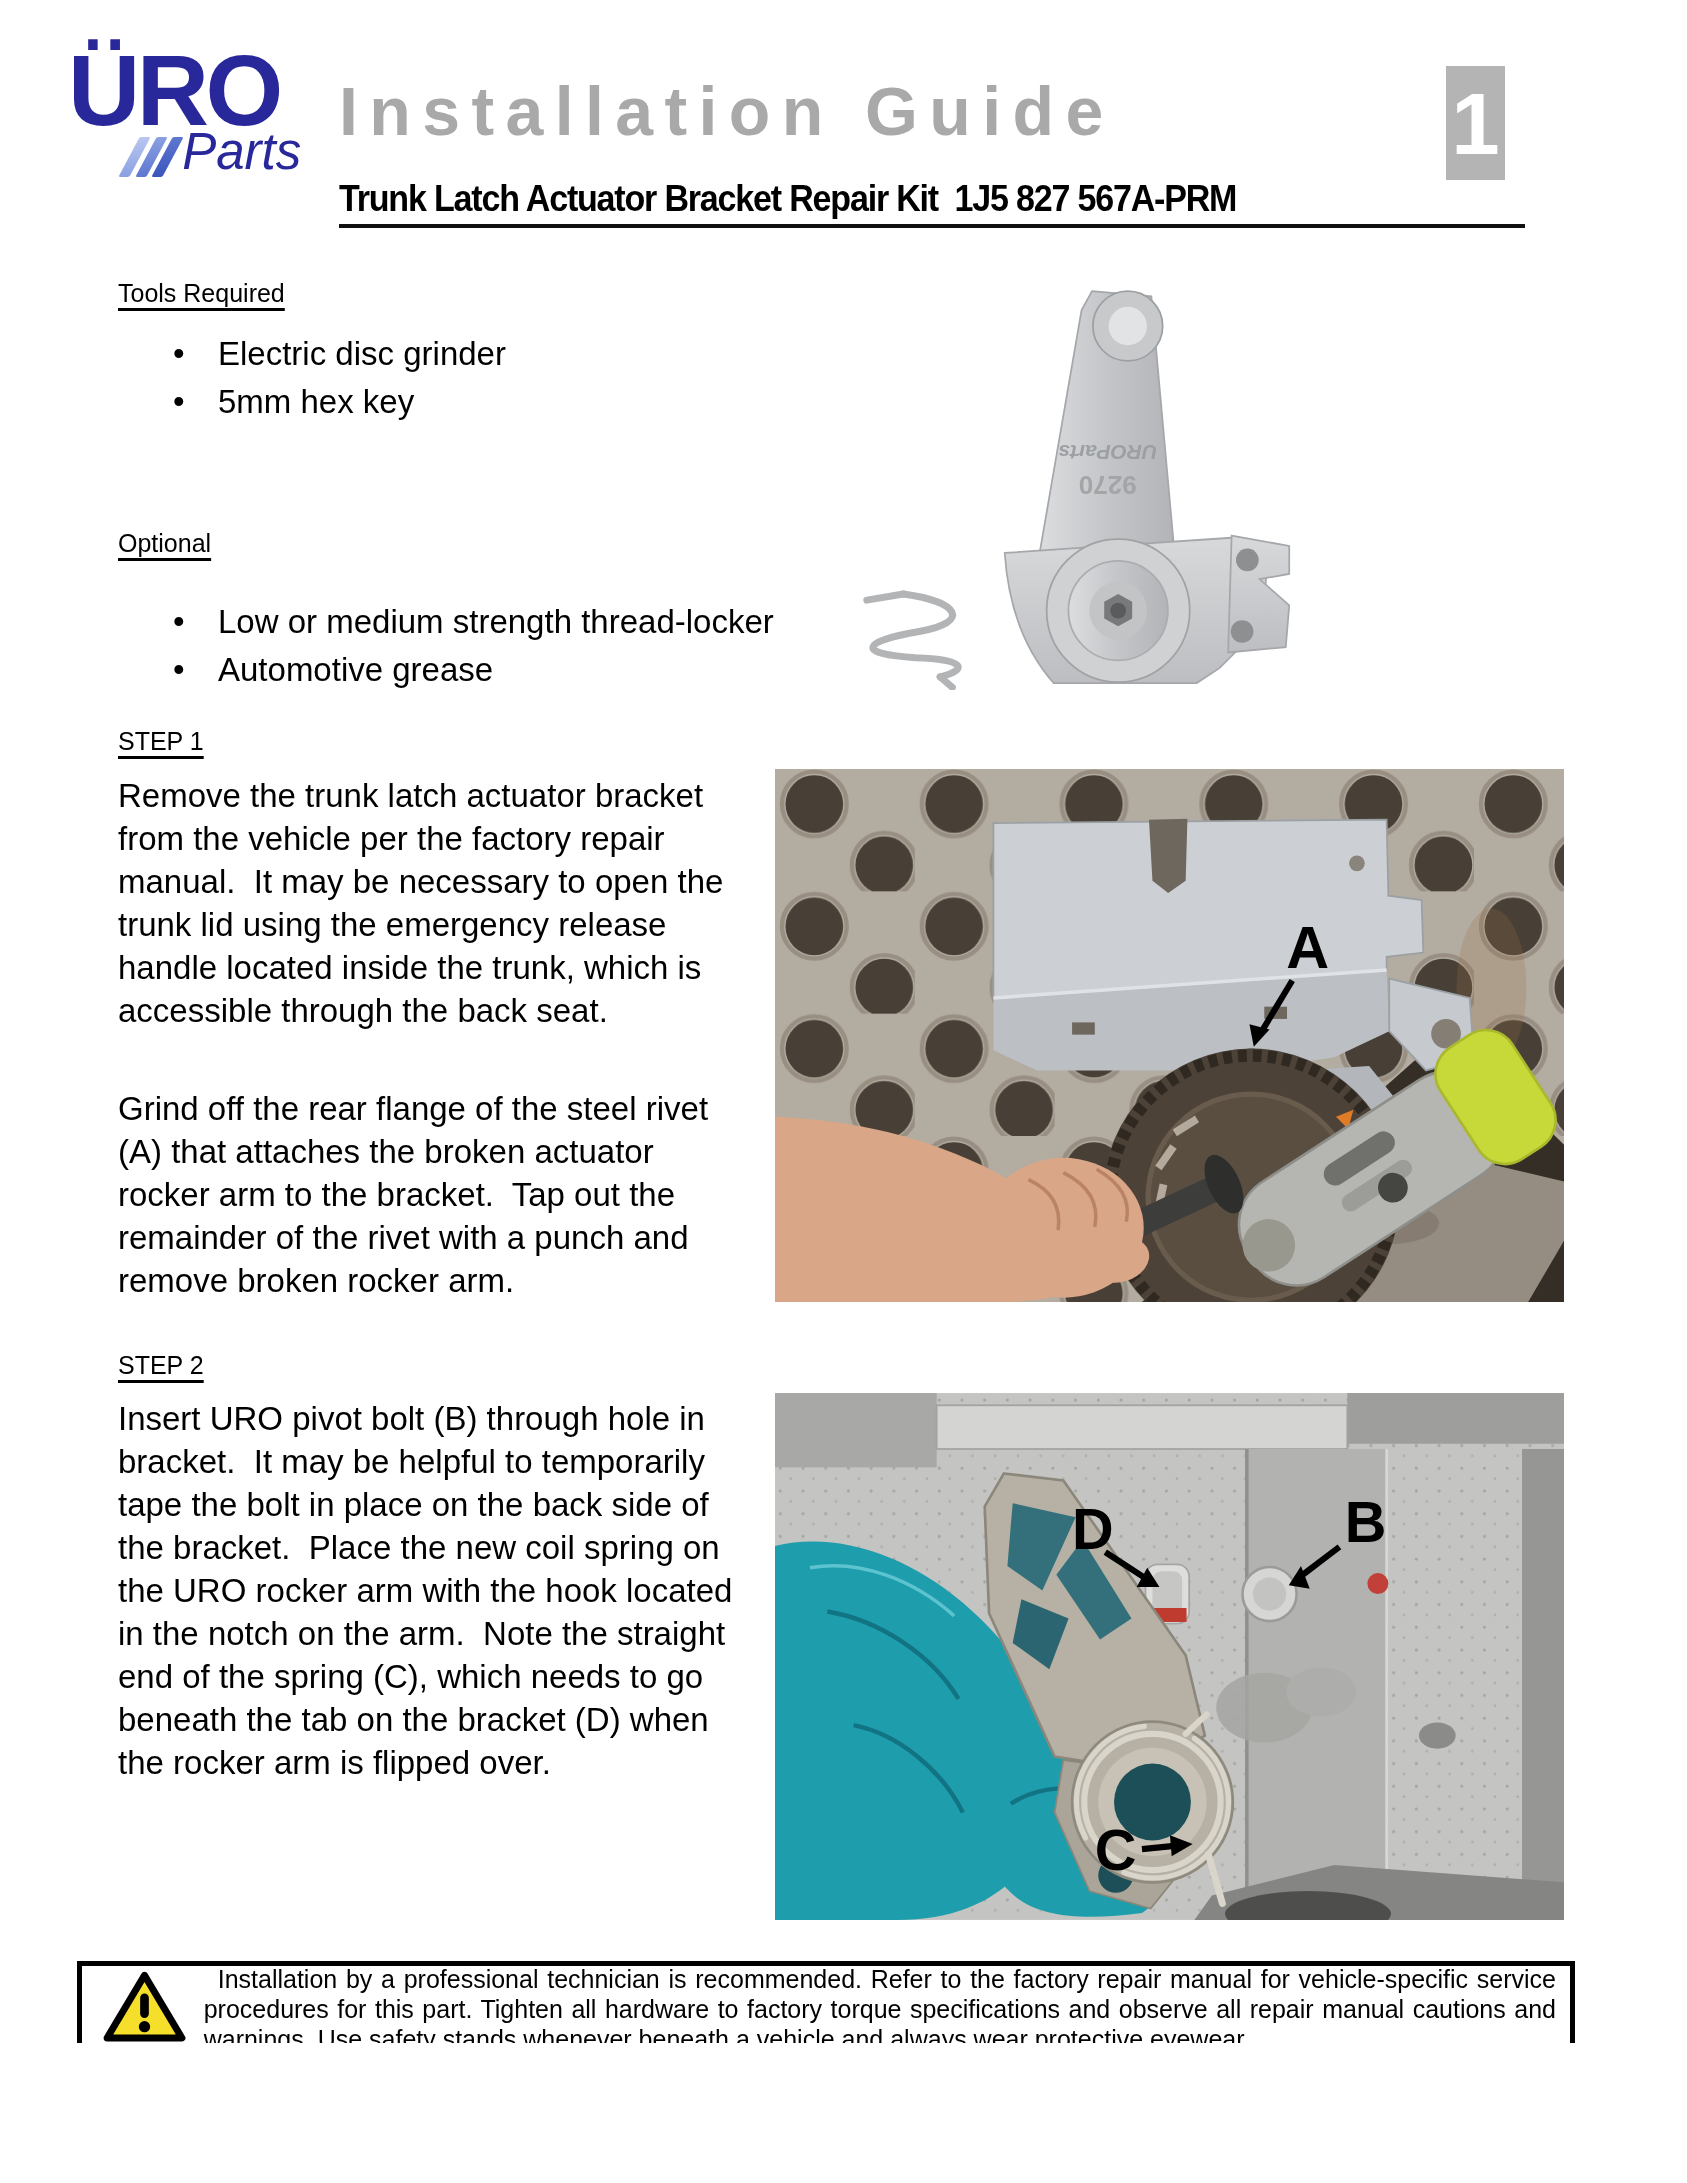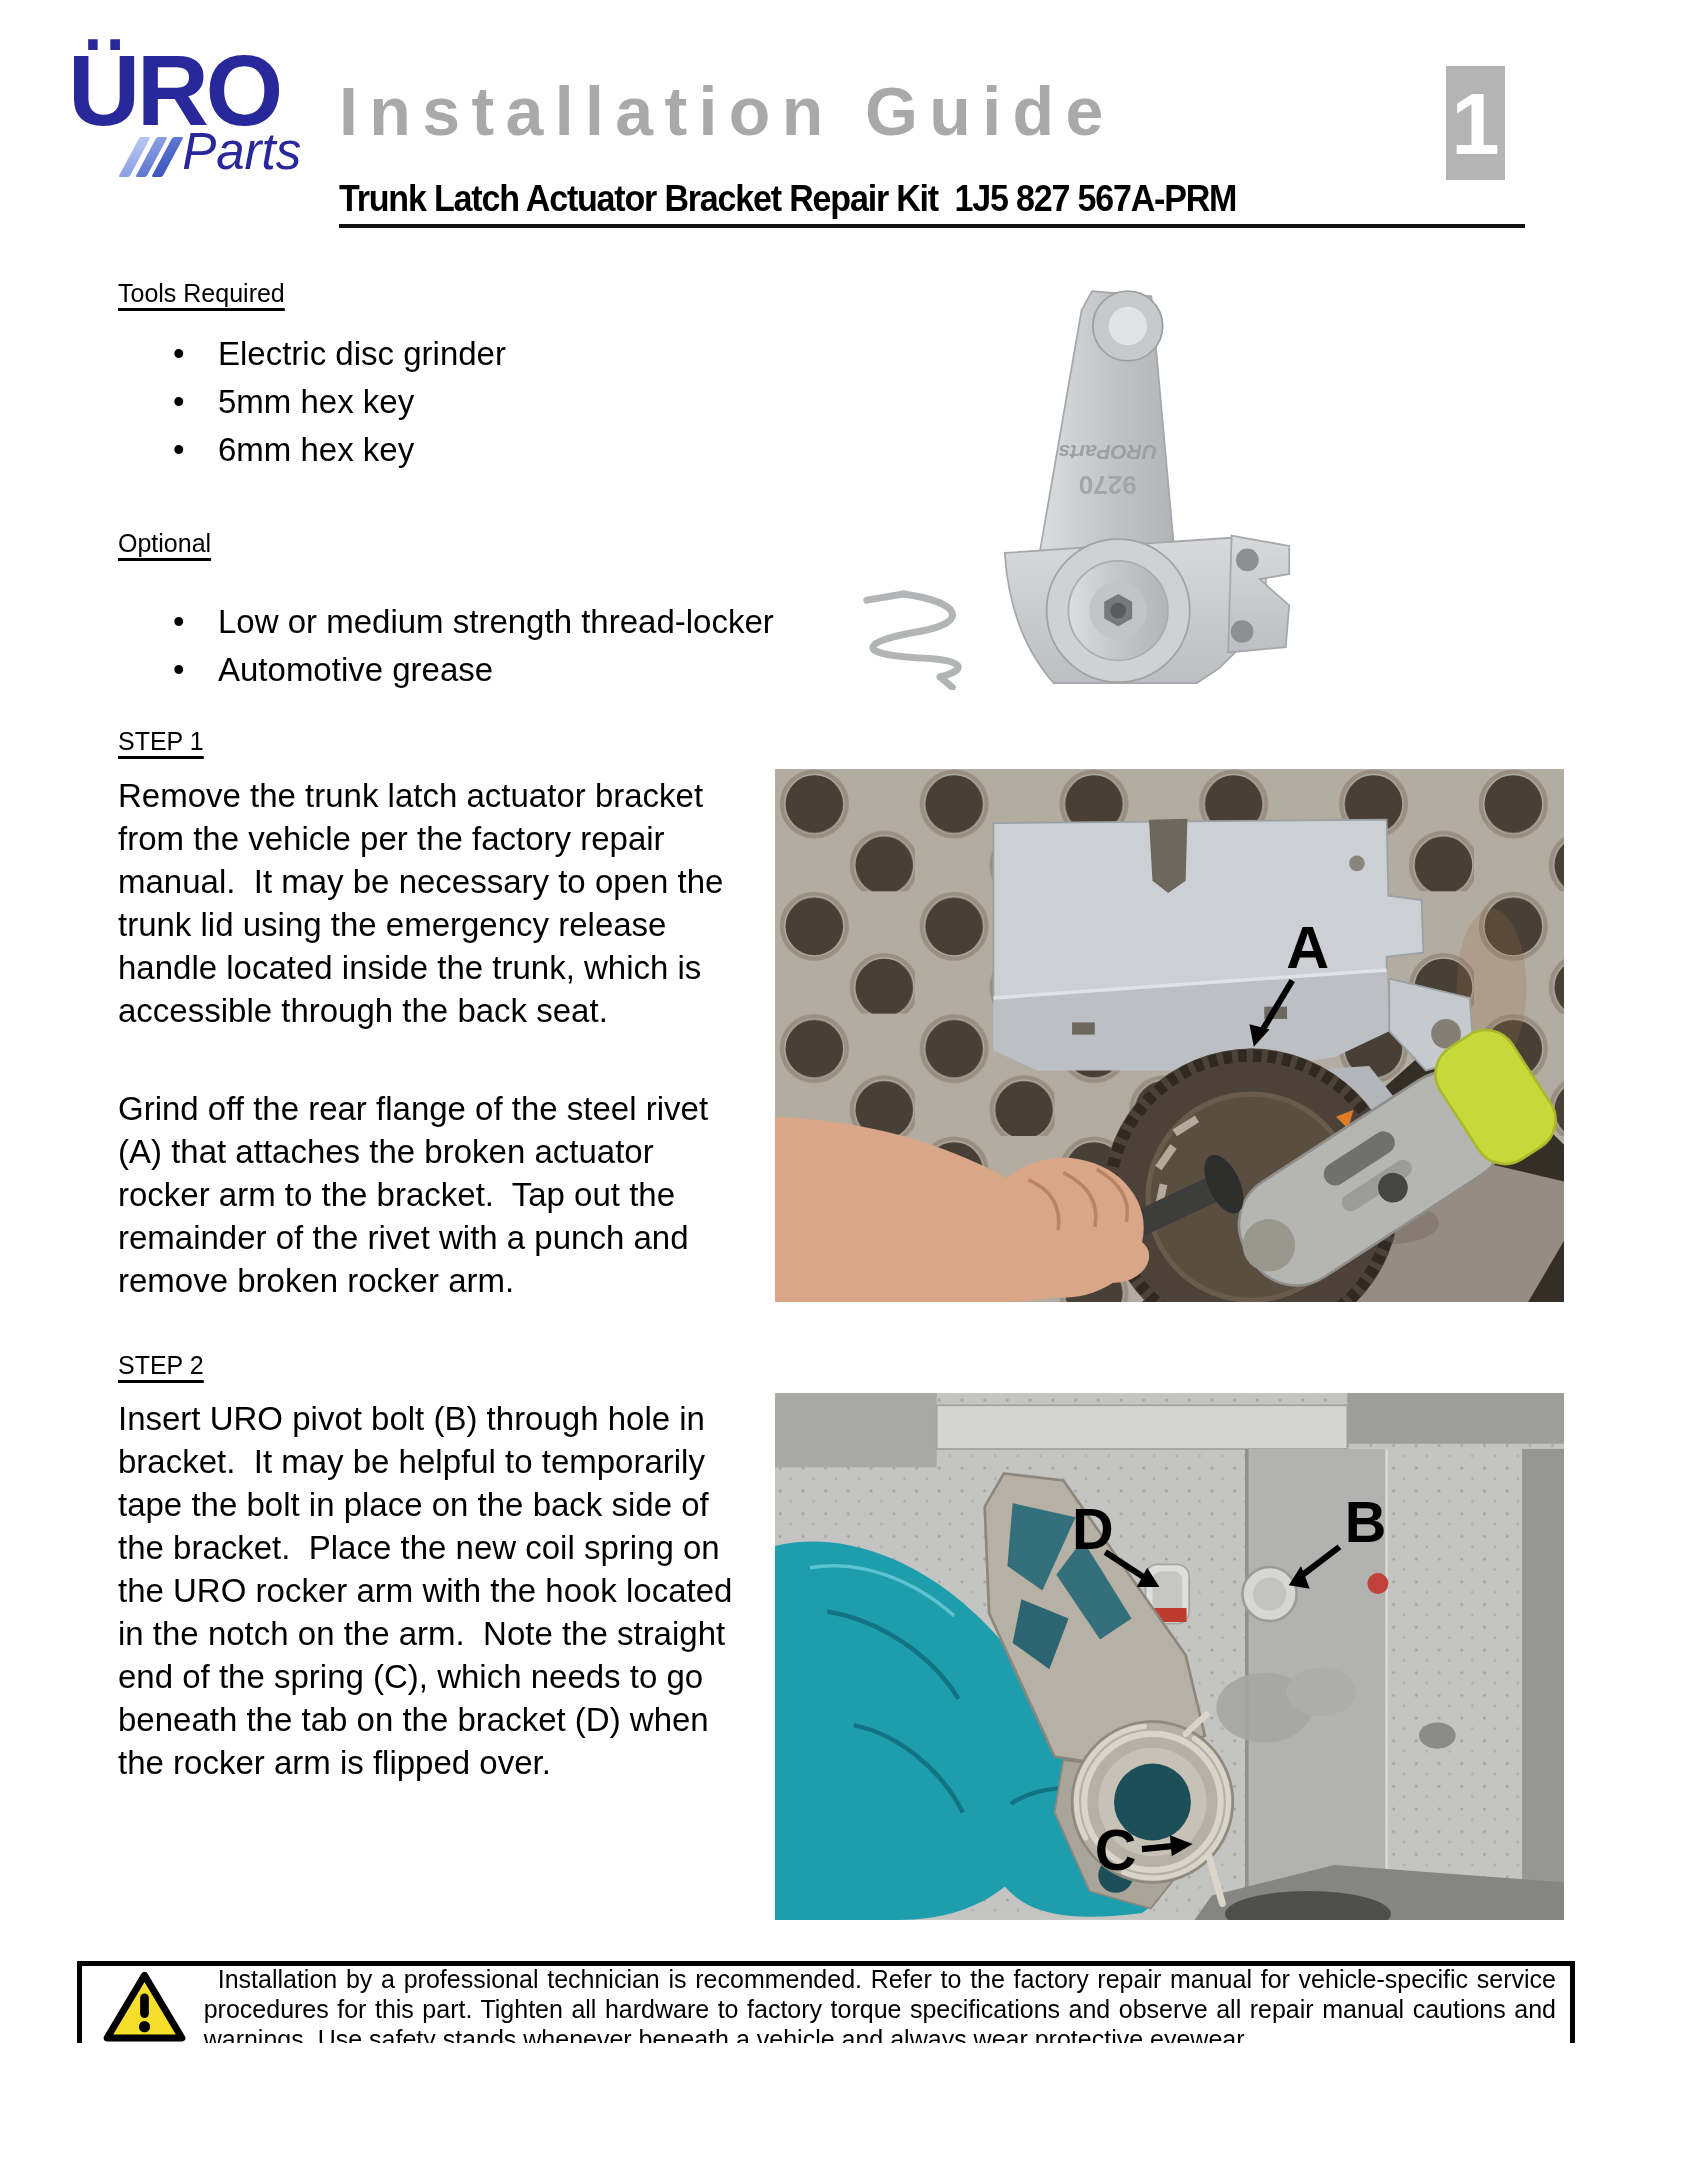--- a/index.html
+++ b/index.html
@@ -72,21 +72,20 @@
     <span>1</span>
   </div>
 
   <div class="subtitle">Trunk Latch Actuator Bracket Repair Kit  1J5 827 567A-PRM</div>
   <div class="head-rule"></div>
 
   <div class="section-heading" style="left:118px;top:281px;">Tools Required</div>
   <ul class="bullet-list" style="left:173px;top:330px;">
     <li>Electric disc grinder</li>
     <li>5mm hex key</li>
-    <li>6mm hex key</li>
   </ul>
 
   <div class="section-heading" style="left:118px;top:531px;">Optional</div>
   <ul class="bullet-list" style="left:173px;top:598px;">
     <li>Low or medium strength thread-locker</li>
     <li>Automotive grease</li>
   </ul>
 
   <svg class="photo" style="left:830px;top:258px;" width="476" height="432" viewBox="0 0 545 495">
     <defs>

